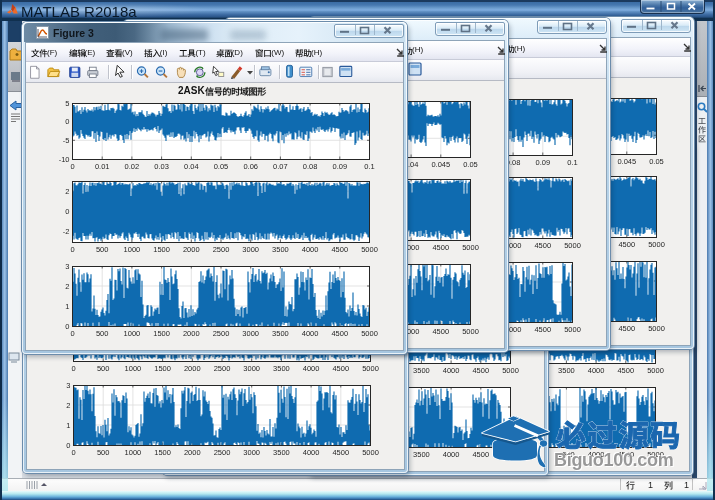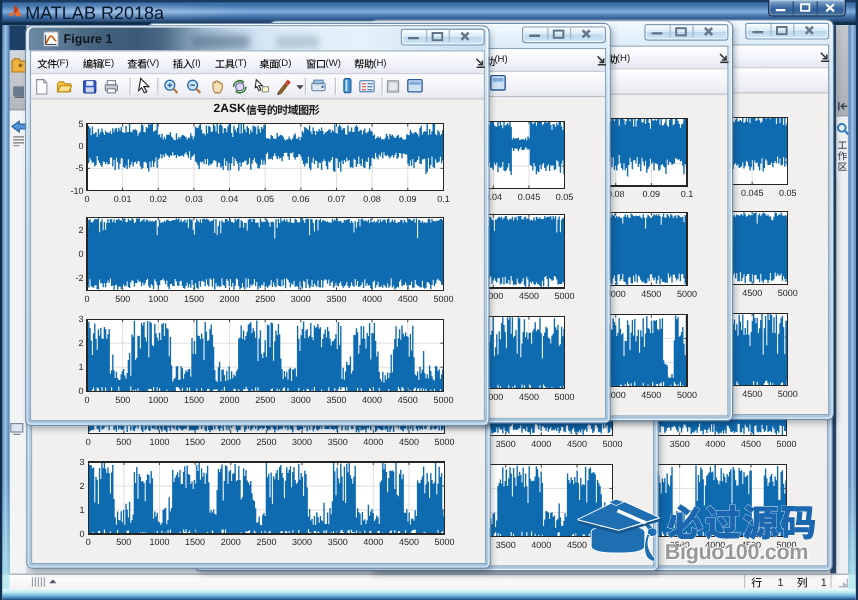--- a/index.html
+++ b/index.html
@@ -964,21 +964,21 @@
     </div>
     <div class="win" style="left:22px;top:22px;height:332px;z-index:7">
       <div class="abs" style="left:2px;top:1px;width:381px;height:19px;border-radius:4px 4px 0 0;background:linear-gradient(90deg,#6d8aa4 0%,#5e7b95 6%,#4c6984 12%,#415f7a 17%,#3d5b76 24%,#4a6883 29%,#6c89a2 33%,#9db8cf 38%,#c8dcee 46%,#dcebf6 55%,#e6f2fb 72%,#d5e7f4 88%,#c9dfef 100%)"></div>
       <div class="abs" style="left:138px;top:7px;width:48px;height:12px;background:#4a667f;opacity:.55;filter:blur(3px);border-radius:3px"></div>
       <div class="abs" style="left:208px;top:8px;width:36px;height:10px;background:#7e98ae;opacity:.45;filter:blur(3px);border-radius:3px"></div>
       <svg class="abs" style="left:14px;top:4px" width="13" height="13">
         <rect x="0.5" y="0.5" width="12" height="12" fill="#fff" stroke="#8899aa"></rect>
         <path d="M2 10c2-1 2.5-6 4.5-6s2 4 4.5 4" fill="none" stroke="#d45500" stroke-width="1.4"></path>
         <path d="M2 3v8h9" stroke="#334" stroke-width="0.8" fill="none"></path>
       </svg>
-      <div class="abs" style="left:31px;top:4.5px;font-size:10.5px;font-weight:bold;color:#10161c">Figure 1</div>
+      <div class="abs" style="left:31px;top:4.5px;font-size:10.5px;font-weight:bold;color:#10161c">Figure 3</div>
       <div class="tb" style="left:312px;width:68px"></div>
       <svg class="abs" style="left:312px;top:2px" width="68" height="12">
         <path d="M21.5 1V11M40.5 1V11" stroke="#9db5ca" stroke-width="1"></path>
         <path d="M6 7.8h9" stroke="#5f7286" stroke-width="2"></path>
         <rect x="26.5" y="3.5" width="8" height="6" fill="none" stroke="#5f7286" stroke-width="1.6"></rect>
         <path d="M50.5 3.2L56.5 9.2M56.5 3.2L50.5 9.2" stroke="#66788c" stroke-width="2.2"></path>
       </svg>
       <div class="wbody">
         <div class="menu">
           <svg style="position:absolute;left:5px;top:5px;overflow:visible" width="16" height="11">

